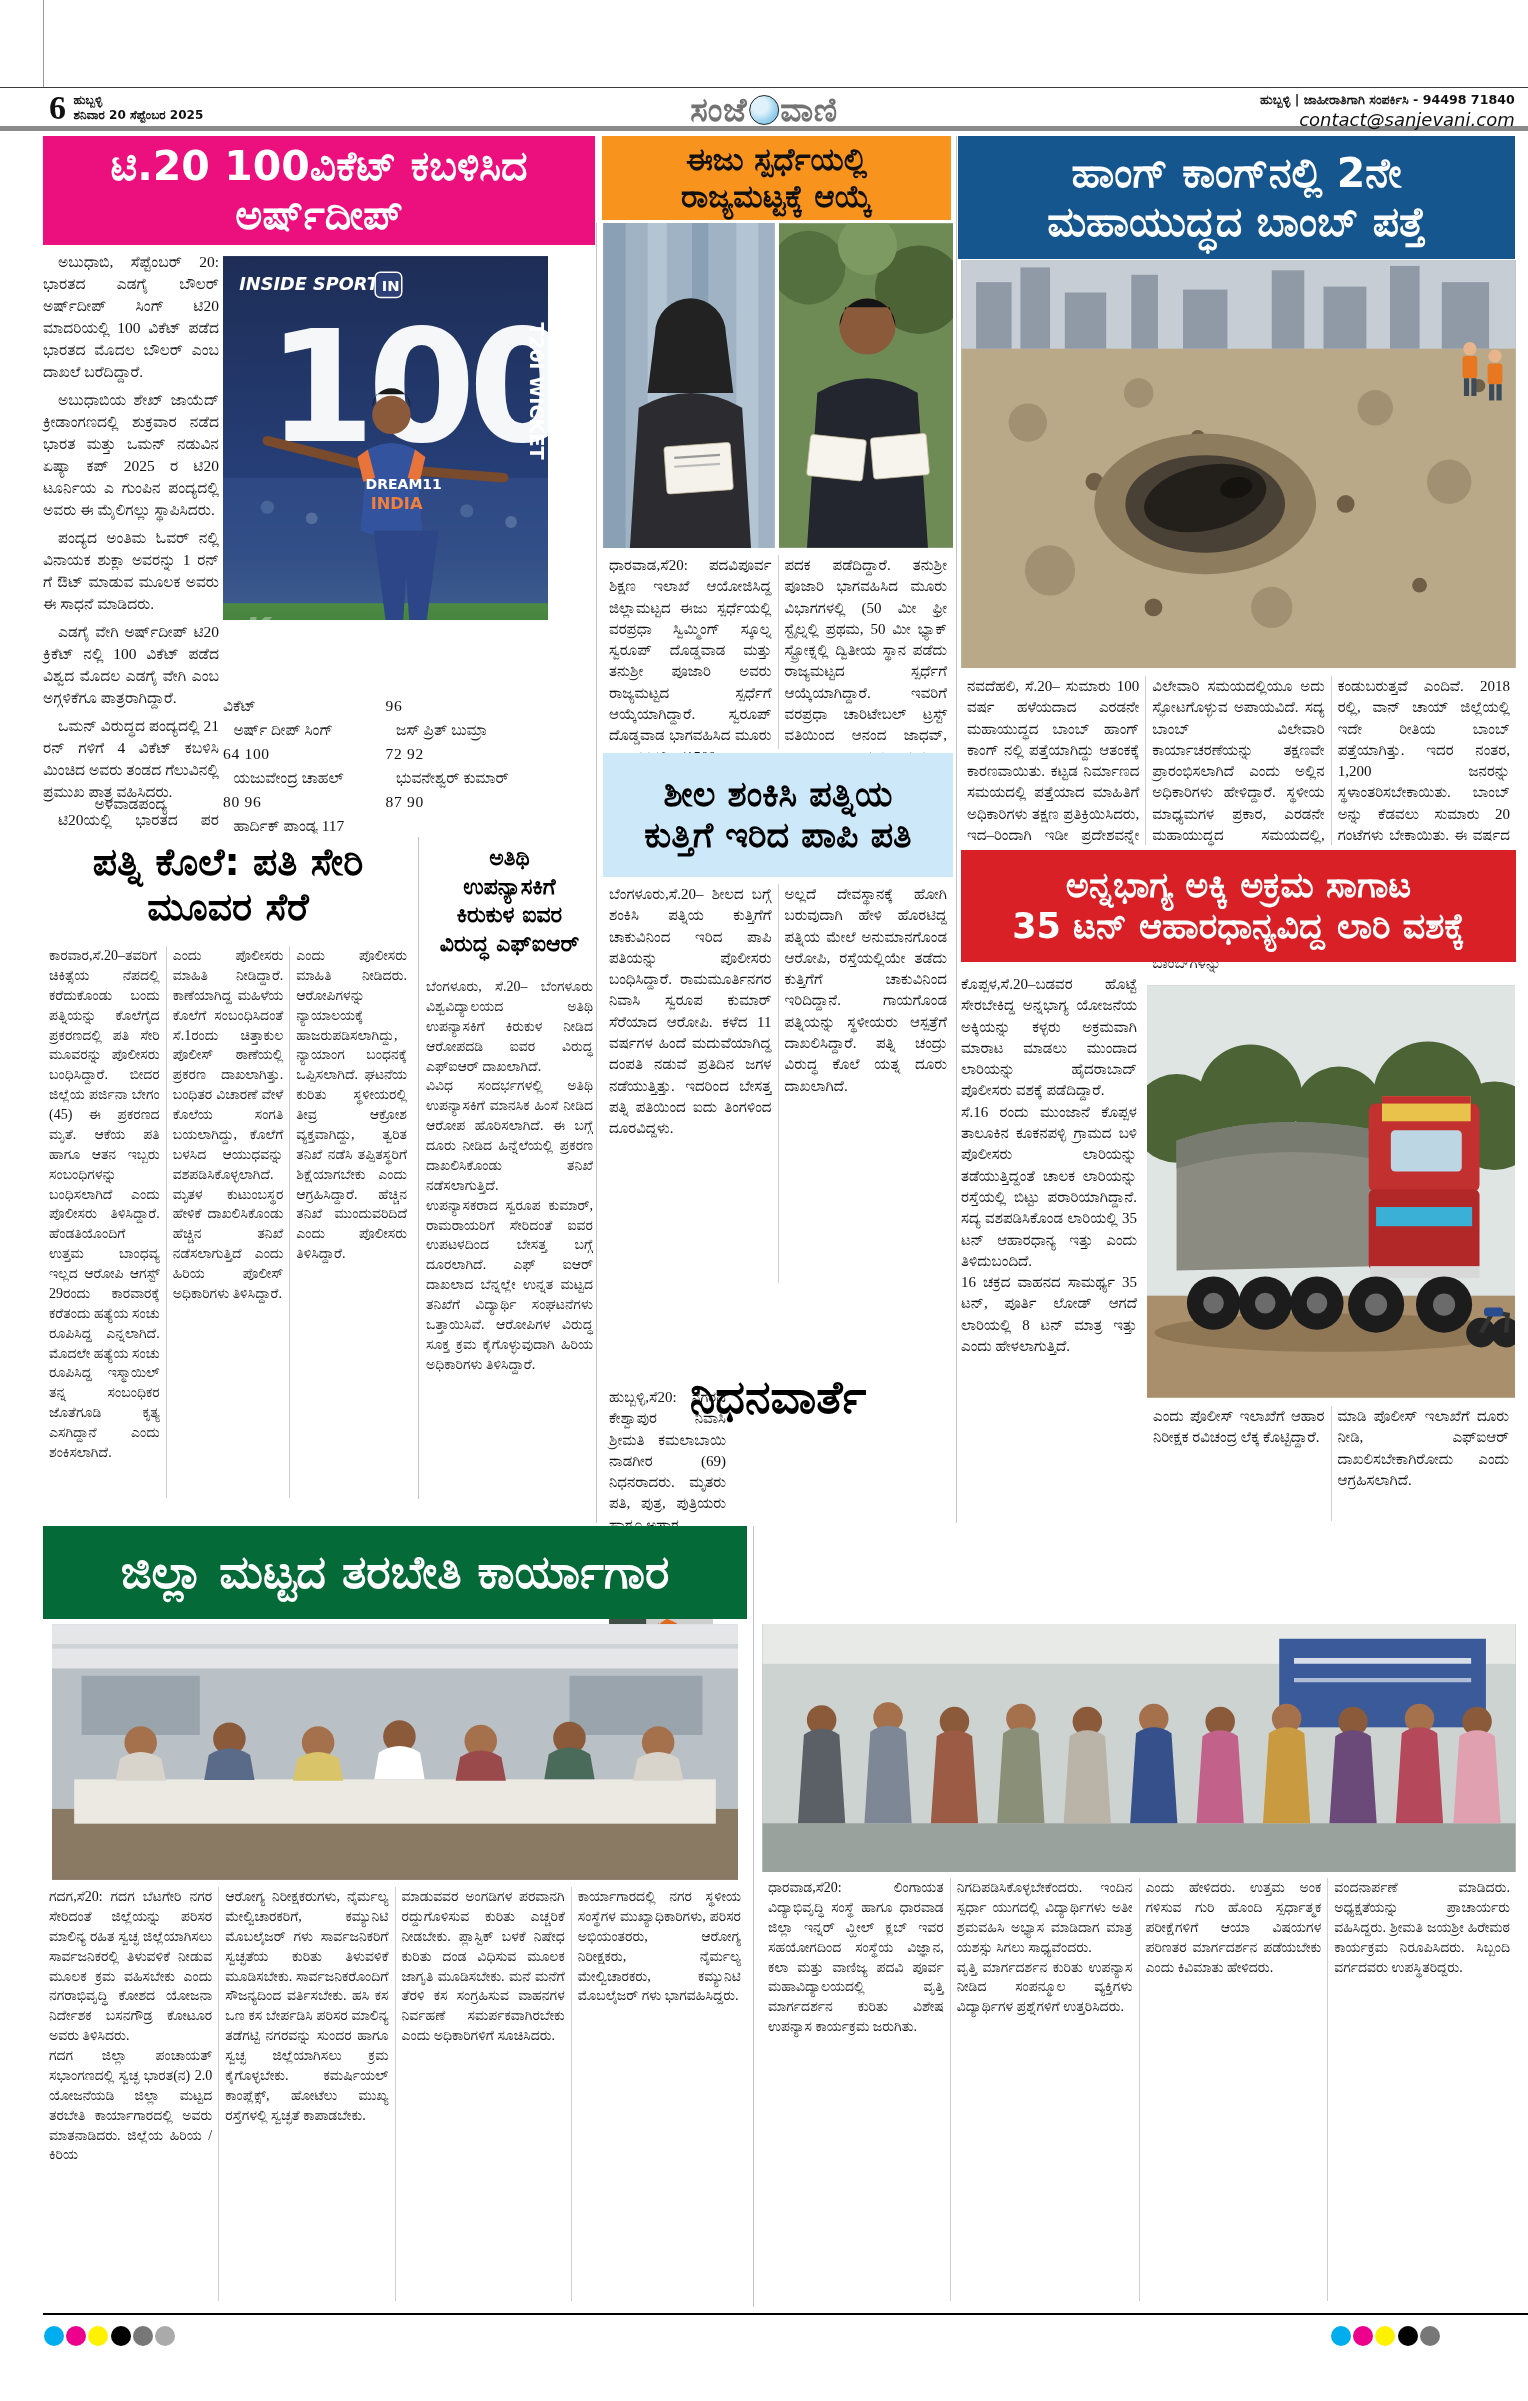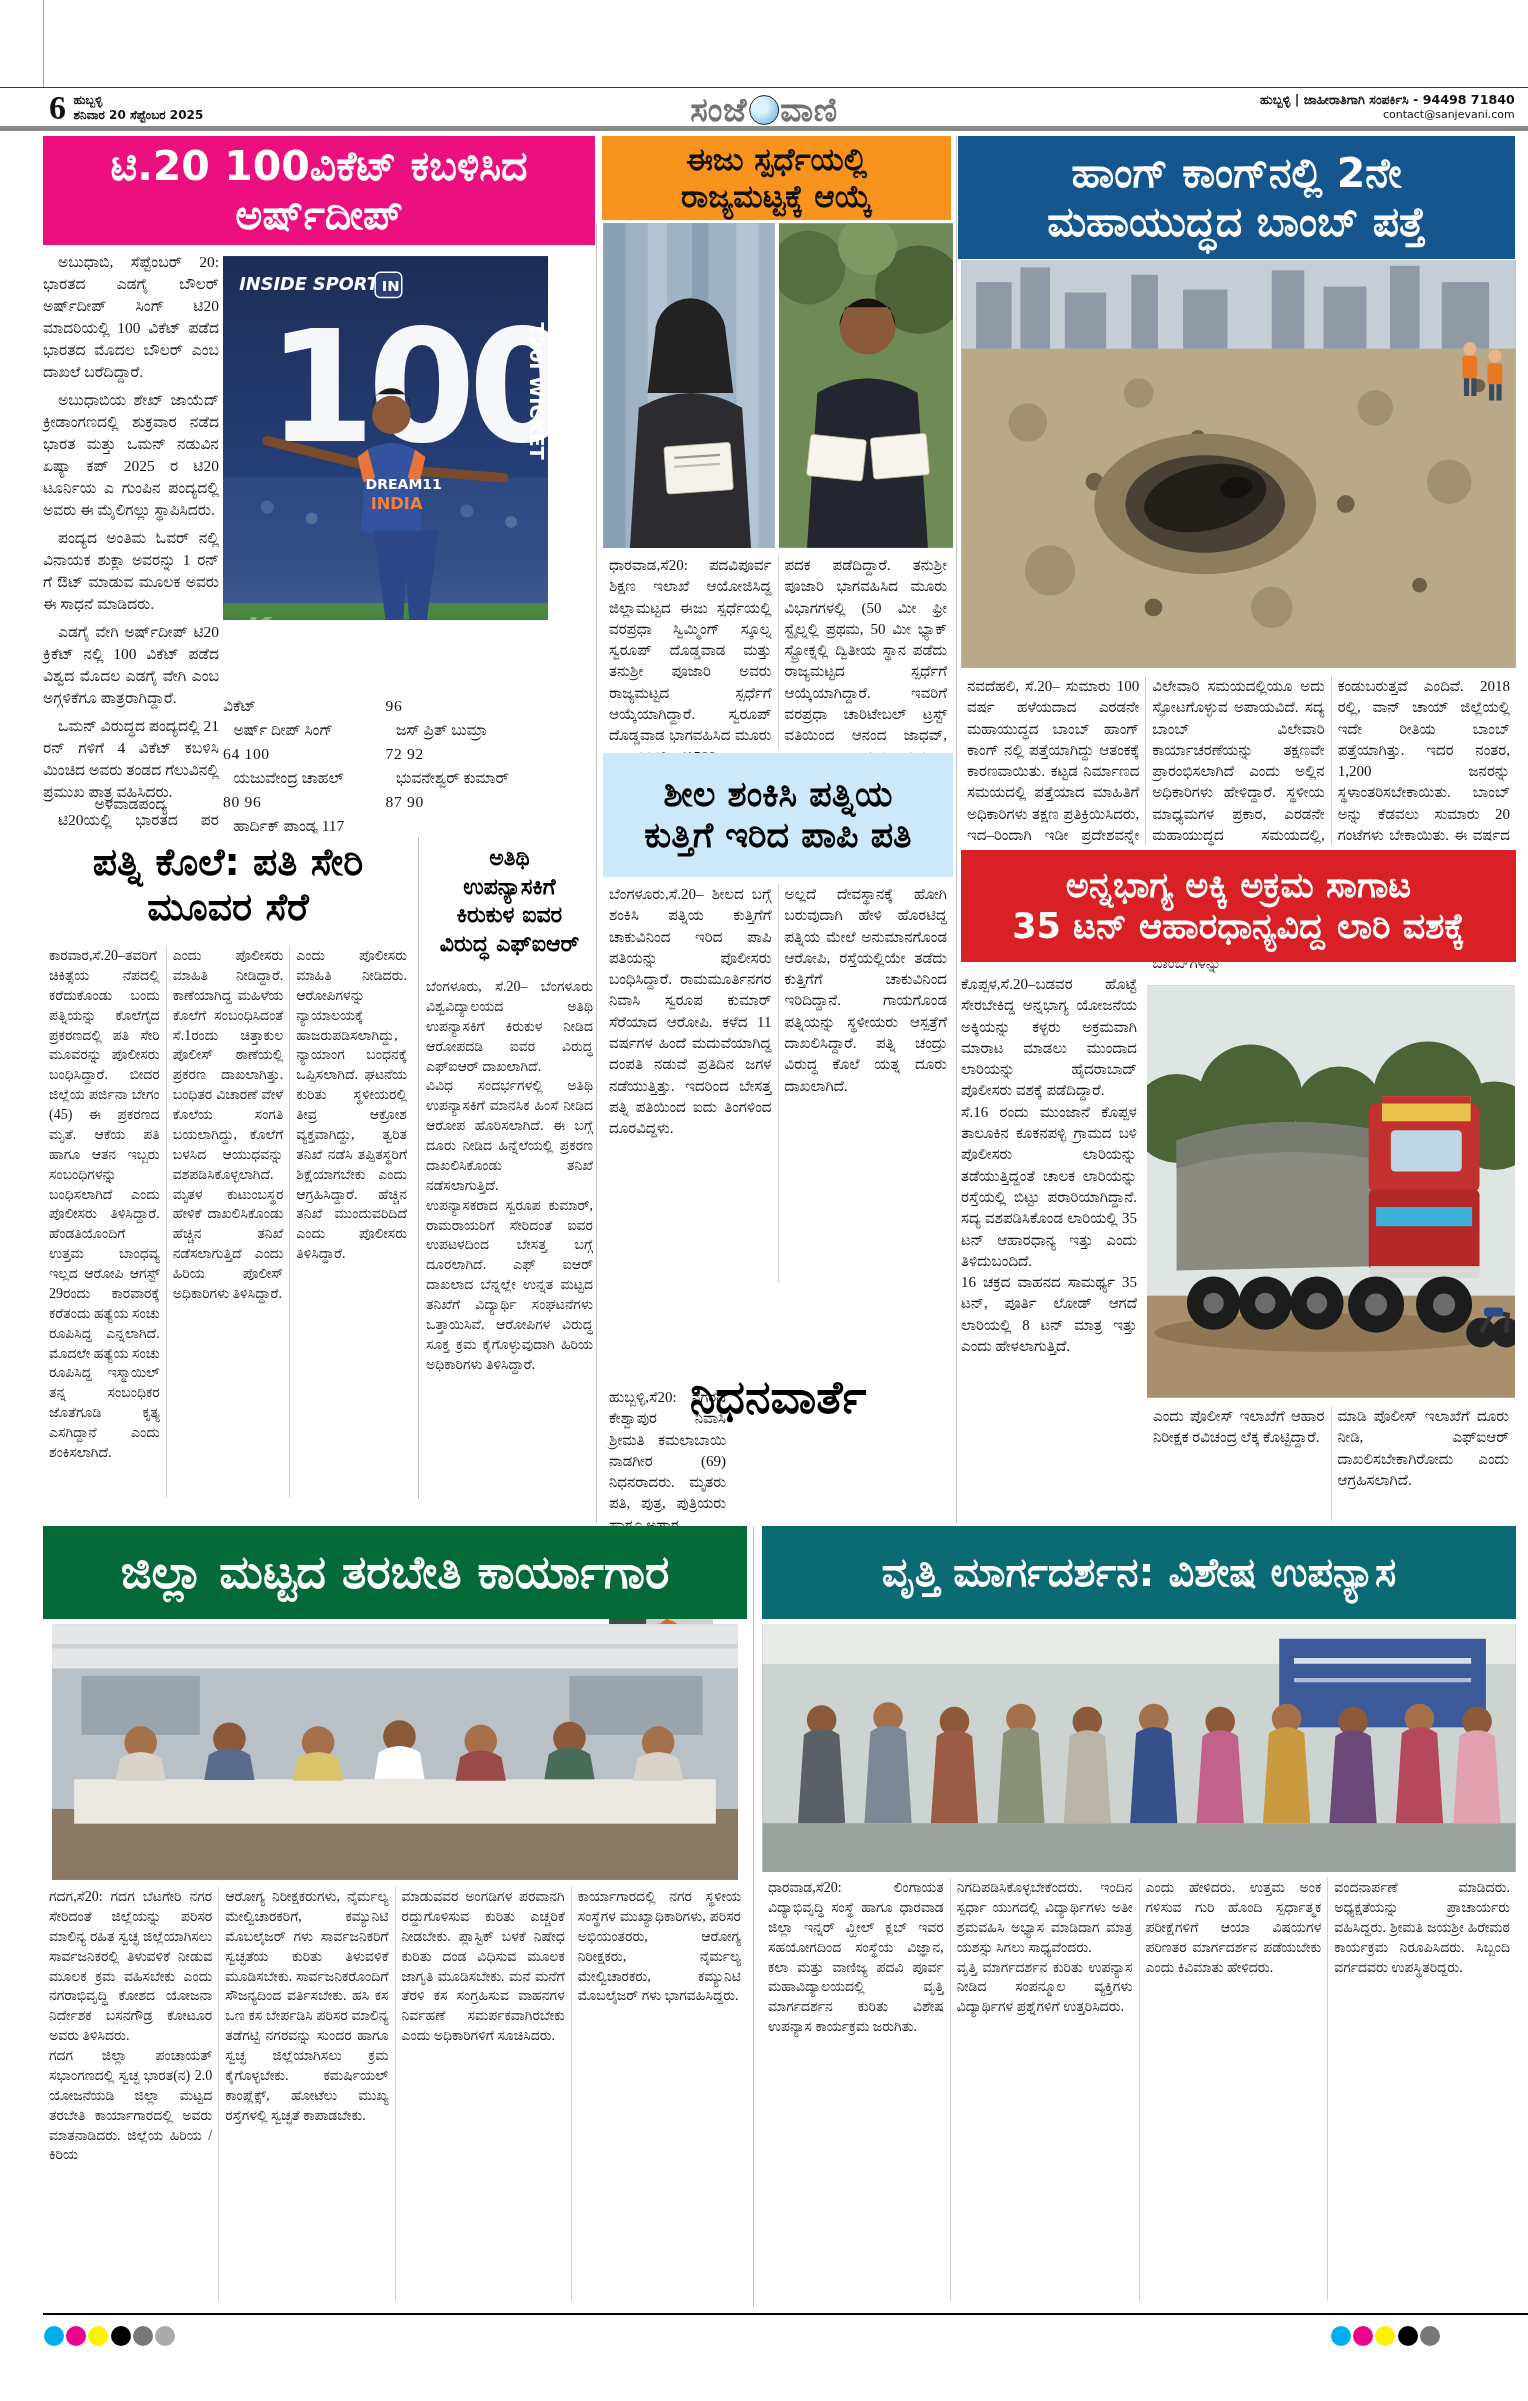--- a/index.html
+++ b/index.html
@@ -16,21 +16,21 @@
                font-weight:bold;font-size:12px;line-height:1.25;}
   .mh-logo{position:absolute;left:50%;top:1.5px;transform:translateX(-50%);
            display:flex;align-items:center;font-family:"DejaVu Sans",sans-serif;
            font-weight:bold;font-size:33px;color:#737373;letter-spacing:0.7px;}
   .globe{width:30px;height:30px;border-radius:50%;margin:0 1.5px;
          background:radial-gradient(circle at 35% 35%,#dff2fc 0 30%,#9fd4ee 60%,#5fb3dd 100%);
          border:1.5px solid #222;box-sizing:border-box;}
   .mh-right{position:absolute;right:13.3px;top:3px;text-align:right;
             font-family:"DejaVu Sans",sans-serif;line-height:1.35;}
   .mh-right .l1{font-weight:bold;font-size:12.6px;}
-  .mh-right .l2{font-size:11px;}
+  .mh-right .l2{font-size:18px;font-style:italic;}
   .leftrule{left:43px;top:0;width:0.7px;height:87px;background:#999;}
   
   .hblock{display:flex;align-items:center;justify-content:center;text-align:center;
           font-family:"DejaVu Sans",sans-serif;font-weight:bold;line-height:1.18;}
   .h-pink{left:43px;top:136px;width:552px;height:109px;background:#EC0F7E;color:#fff;font-size:41px;}
   .h-orange{left:602px;top:136px;width:349px;height:84px;background:#F8941D;color:#111;font-size:31px;}
   .h-blue{left:958px;top:136px;width:557px;height:123px;background:#15568F;color:#fff;font-size:41px;}
   .h-murder{left:43px;top:834px;width:370px;height:102px;color:#000;font-size:38px;background:#fff;}
   .h-sheela{left:603px;top:753px;width:350px;height:124px;background:#CDE9F9;color:#000;font-size:35px;}
   .h-red{left:961px;top:850px;width:555px;height:112px;background:#D92027;color:#fff;font-size:35px;}
@@ -384,21 +384,20 @@
   </div>
   <div class="abs cols bodytext pre" style="left:43px;top:1887px;width:704px;height:414px;font-size:14px;">
     <div class="col">ಗದಗ,ಸೆ20: ಗದಗ ಬೆಟಗೇರಿ ನಗರ ಸೇರಿದಂತೆ ಜಿಲ್ಲೆಯನ್ನು ಪರಿಸರ ಮಾಲಿನ್ಯ ರಹಿತ ಸ್ವಚ್ಛ ಜಿಲ್ಲೆಯಾಗಿಸಲು ಸಾರ್ವಜನಿಕರಲ್ಲಿ ತಿಳುವಳಿಕೆ ನೀಡುವ ಮೂಲಕ ಕ್ರಮ ವಹಿಸಬೇಕು ಎಂದು ನಗರಾಭಿವೃದ್ಧಿ ಕೋಶದ ಯೋಜನಾ ನಿರ್ದೇಶಕ ಬಸನಗೌಡ್ರ ಕೋಟೂರ ಅವರು ತಿಳಿಸಿದರು.
 ಗದಗ ಜಿಲ್ಲಾ ಪಂಚಾಯತ್ ಸಭಾಂಗಣದಲ್ಲಿ ಸ್ವಚ್ಛ ಭಾರತ(ನ) 2.0 ಯೋಜನೆಯಡಿ ಜಿಲ್ಲಾ ಮಟ್ಟದ ತರಬೇತಿ ಕಾರ್ಯಾಗಾರದಲ್ಲಿ ಅವರು ಮಾತನಾಡಿದರು. ಜಿಲ್ಲೆಯ ಹಿರಿಯ / ಕಿರಿಯ</div>
     <div class="col">ಆರೋಗ್ಯ ನಿರೀಕ್ಷಕರುಗಳು, ನೈರ್ಮಲ್ಯ ಮೇಲ್ವಿಚಾರಕರಿಗೆ, ಕಮ್ಯುನಿಟಿ ಮೊಬಲೈಜರ್ ಗಳು ಸಾರ್ವಜನಿಕರಿಗೆ ಸ್ವಚ್ಛತೆಯ ಕುರಿತು ತಿಳುವಳಿಕೆ ಮೂಡಿಸಬೇಕು. ಸಾರ್ವಜನಿಕರೊಂದಿಗೆ ಸೌಜನ್ಯದಿಂದ ವರ್ತಿಸಬೇಕು. ಹಸಿ ಕಸ ಒಣ ಕಸ ಬೇರ್ಪಡಿಸಿ ಪರಿಸರ ಮಾಲಿನ್ಯ ತಡೆಗಟ್ಟಿ ನಗರವನ್ನು ಸುಂದರ ಹಾಗೂ ಸ್ವಚ್ಛ ಜಿಲ್ಲೆಯಾಗಿಸಲು ಕ್ರಮ ಕೈಗೊಳ್ಳಬೇಕು. ಕಮರ್ಷಿಯಲ್ ಕಾಂಪ್ಲೆಕ್ಸ್, ಹೋಟೆಲು ಮುಖ್ಯ ರಸ್ತೆಗಳಲ್ಲಿ ಸ್ವಚ್ಛತೆ ಕಾಪಾಡಬೇಕು.</div>
     <div class="col">ಮಾಡುವವರ ಅಂಗಡಿಗಳ ಪರವಾನಗಿ ರದ್ದುಗೊಳಿಸುವ ಕುರಿತು ಎಚ್ಚರಿಕೆ ನೀಡಬೇಕು. ಪ್ಲಾಸ್ಟಿಕ್ ಬಳಕೆ ನಿಷೇಧ ಕುರಿತು ದಂಡ ವಿಧಿಸುವ ಮೂಲಕ ಜಾಗೃತಿ ಮೂಡಿಸಬೇಕು. ಮನೆ ಮನೆಗೆ ತೆರಳಿ ಕಸ ಸಂಗ್ರಹಿಸುವ ವಾಹನಗಳ ನಿರ್ವಹಣೆ ಸಮರ್ಪಕವಾಗಿರಬೇಕು ಎಂದು ಅಧಿಕಾರಿಗಳಿಗೆ ಸೂಚಿಸಿದರು.</div>
     <div class="col">ಕಾರ್ಯಾಗಾರದಲ್ಲಿ ನಗರ ಸ್ಥಳೀಯ ಸಂಸ್ಥೆಗಳ ಮುಖ್ಯಾಧಿಕಾರಿಗಳು, ಪರಿಸರ ಅಭಿಯಂತರರು, ಆರೋಗ್ಯ ನಿರೀಕ್ಷಕರು, ನೈರ್ಮಲ್ಯ ಮೇಲ್ವಿಚಾರಕರು, ಕಮ್ಯುನಿಟಿ ಮೊಬಲೈಜರ್ ಗಳು ಭಾಗವಹಿಸಿದ್ದರು.</div>
   </div>
 
   <div class="abs vr" style="left:753px;top:1526px;height:781px;"></div>
-  <div class="abs hblock h-teal">ವೃತ್ತಿ ಮಾರ್ಗದರ್ಶನ: ವಿಶೇಷ ಉಪನ್ಯಾಸ</div>
   <div class="abs photo" style="left:762px;top:1624px;width:754px;height:248px;">
     <svg width="754" height="248" viewBox="0 0 1020 336" xmlns="http://www.w3.org/2000/svg">
       <rect width="1020" height="336" fill="#cdd3d0"></rect>
       <rect width="1020" height="54" fill="#e8eae8"></rect>
       <rect x="700" y="20" width="280" height="120" fill="#3a5a9a"></rect>
       <line x1="720" y1="50" x2="960" y2="50" stroke="#ffffff" stroke-width="8" opacity="0.8"></line>
       <line x1="720" y1="76" x2="960" y2="76" stroke="#ffffff" stroke-width="6" opacity="0.6"></line>
       <rect y="270" width="1020" height="66" fill="#9aa29e"></rect>
       <g>
         <circle cx="80" cy="130" r="20" fill="#8a5a3b"></circle>

